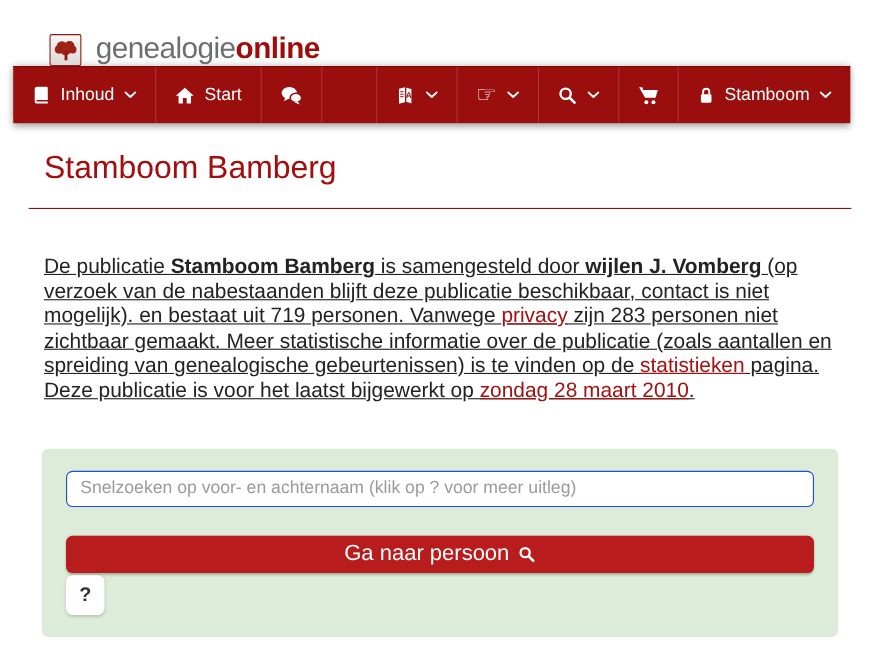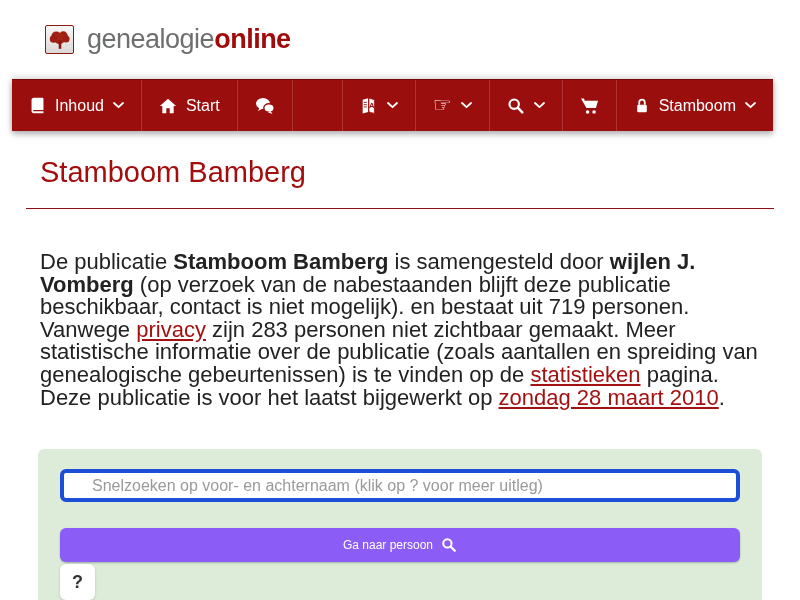--- a/index.html
+++ b/index.html
@@ -1,20 +1,20 @@
 <!DOCTYPE html>
 <html><head>
 <meta charset="utf-8">
 <style>
   * { margin:0; padding:0; box-sizing:border-box; }
   html,body { width:800px; height:600px; background:#fff; overflow:hidden;
               font-family:"Liberation Sans","DejaVu Sans",sans-serif; }
 
   
-  .site-header { height:79px; display:flex; align-items:center; padding-left:45px; background:#fff; }
+  .site-header { height:60px; display:flex; align-items:flex-end; padding-left:45px; background:#fff; }
   .logo-box { width:29px; height:29px; border:1px solid #8b1a12; border-radius:2px;
               background:linear-gradient(180deg,#f7f6f6,#ddd8d6); display:flex;
               align-items:center; justify-content:center; }
   .brand { margin-left:13px; font-size:27px; letter-spacing:-0.5px; }
   .brand .gray { color:#6d6e70; font-weight:400; }
   .brand .red  { color:#a00c0c; font-weight:700; }
 
   
   .main-nav { height:52px; margin:0 27px 0 12px; background:#9b0e0e;
               border-top:1px solid #7e0707;
@@ -25,33 +25,33 @@
   .nav-item.grp-l { border-right:1px solid rgba(255,255,255,.16); }
   .nav-item.grp-r { border-left:1px solid rgba(255,255,255,.16); }
   .nav-spacer { flex:1; }
   .nav-item svg { display:block; }
   .hand-glyph { font-size:21px; line-height:1; font-family:"DejaVu Sans",sans-serif; }
 
   
   main { padding:0 38px; }
   h1 { font-size:29px; font-weight:400; color:#a30d0d; margin:25px 0 19px 2px; }
   .title-divider { border:0; border-top:1px solid #8f0f0f; margin:0 -12px; }
-  .intro { margin:42px 0 0 2px; font-size:22px; line-height:22.6px; color:#222; max-width:724px; }
+  .intro { margin:42px 0 0 2px; font-size:19px; line-height:22.6px; color:#222; max-width:724px;text-decoration:underline; }
   .intro b { font-weight:700; }
   .intro a { color:#a31111; text-decoration:underline; cursor:pointer; }
 
   
   .quicksearch { margin-top:40px; margin-left:0; width:724px; background:#dcecd8;
                  border-radius:6px; padding:20px 22px; }
-  .qs-input { width:100%; height:33px; border:4px solid #1d4ed8; border-radius:6px;
-              padding:0 28px; font-size:16px; color:#444; background:#fff;
+  .qs-input { width:100%; height:33px; border:1px solid #1d4ed8; border-radius:6px;
+              padding:0 12px; font-size:16px; color:#444; background:#fff;
               font-family:"Liberation Sans","DejaVu Sans",sans-serif; }
   .qs-input::placeholder { color:#9a9a9a; }
-  .qs-button { margin-top:26px; width:100%; height:34px; background:#8b5cf6; color:#fff;
-               border:none; border-radius:6px; font-size:12px; cursor:pointer;
+  .qs-button { margin-top:26px; width:100%; height:34px; background:#b91c1c; color:#fff;
+               border:none; border-radius:6px; font-size:20px; cursor:pointer;
                display:flex; align-items:center; justify-content:center; gap:8px;
                font-family:"Liberation Sans","DejaVu Sans",sans-serif;
                box-shadow:0 1px 2px rgba(0,0,0,.25); }
   .qs-help { margin-top:2px; width:35px; height:36px; background:#fff; border:none;
              border-radius:6px; font-size:18px; font-weight:700; color:#333; cursor:pointer;
              box-shadow:0 1px 3px rgba(0,0,0,.15);
              font-family:"Liberation Sans","DejaVu Sans",sans-serif; display:block; }
 </style>
 </head>
 <body>

